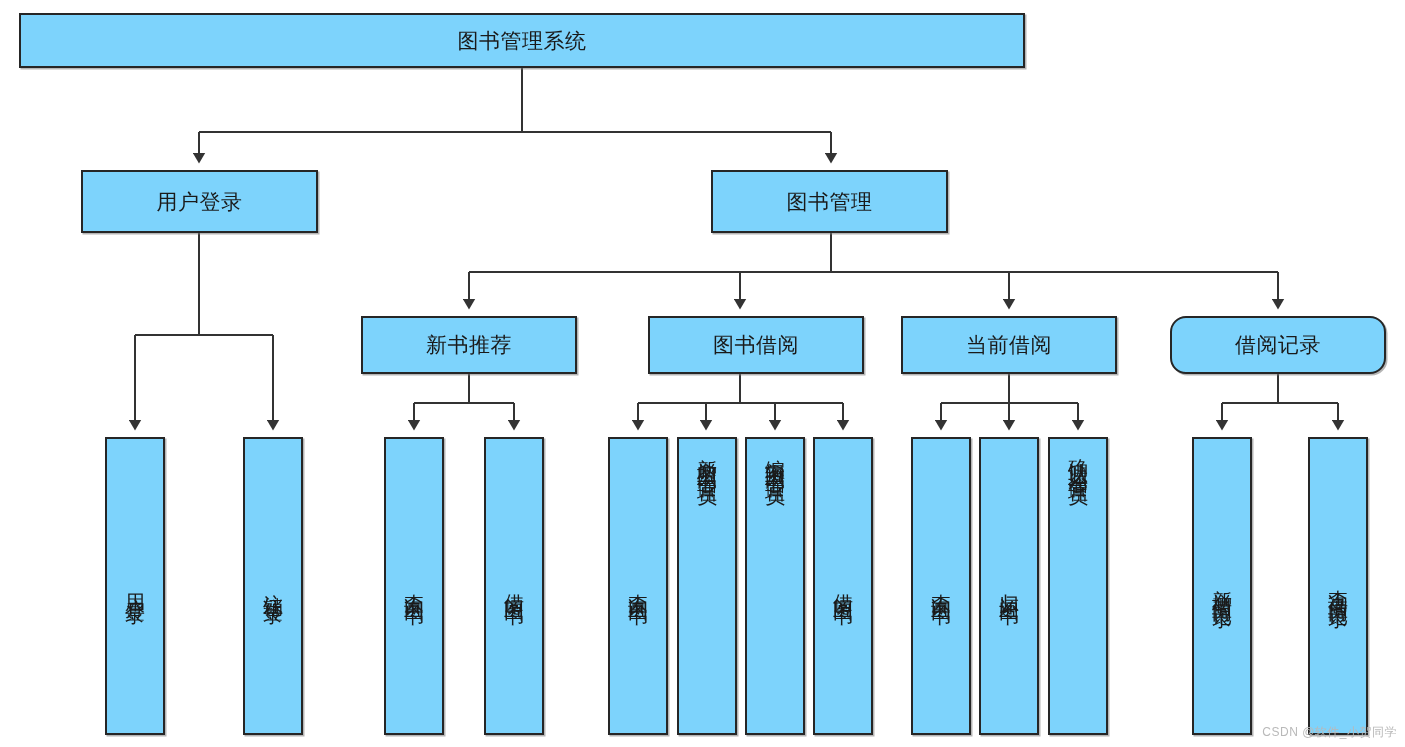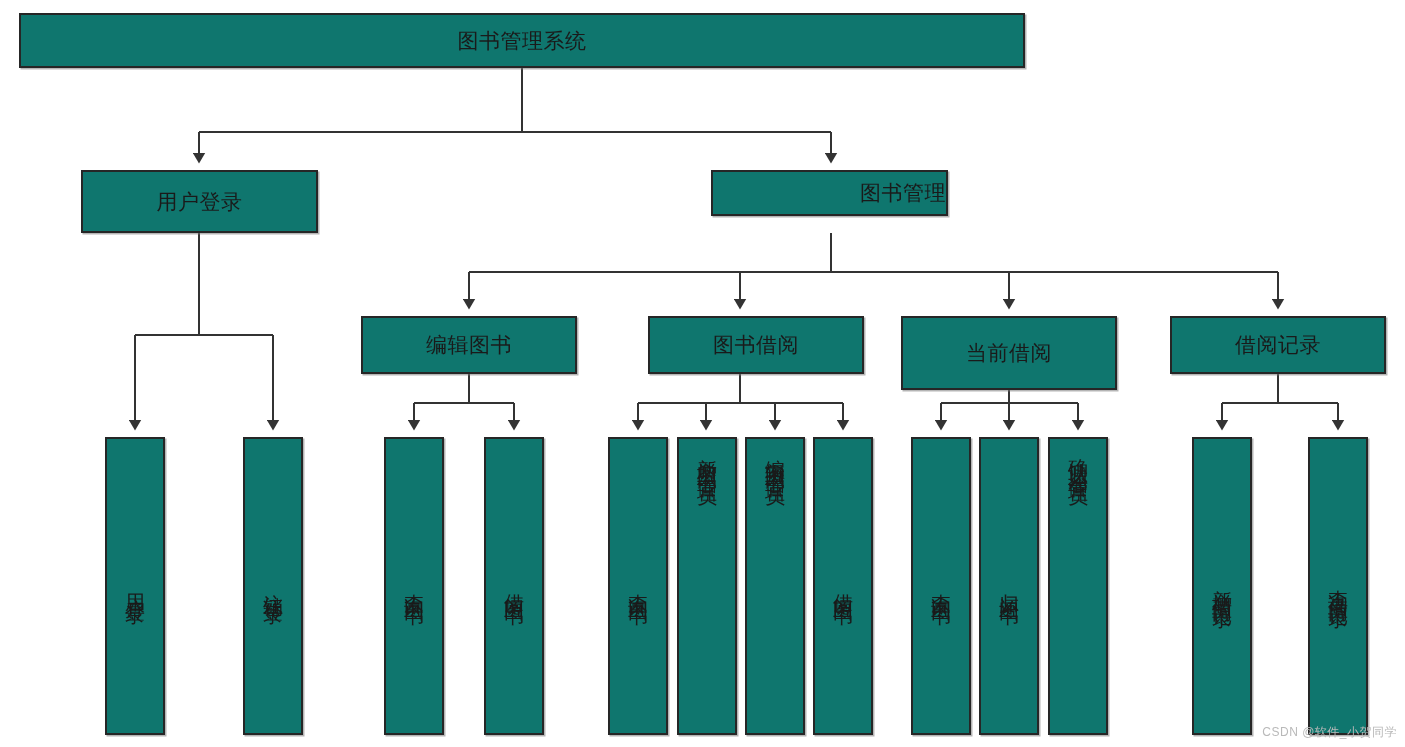--- a/index.html
+++ b/index.html
@@ -25,21 +25,21 @@
     position: absolute;
     left: 0;
     top: 0;
     width: 1405px;
     height: 747px;
     display: block;
   }
   .node-box {
     position: absolute;
     box-sizing: border-box;
-    background: #0f766e;
+    background: #7dd3fc;
     border: 2px solid #262626;
     box-shadow: 1.5px 1.5px 0 0 rgba(120,120,120,0.55);
     display: flex;
     align-items: center;
     justify-content: center;
     overflow: hidden;
   }
   .node-label {
     color: #1a1a1a;
     font-size: 21px;
@@ -135,34 +135,34 @@
     </g>
   </svg>
 
   <div class="node-box" style="left:19px; top:13px; width:1006px; height:55px;">
     <span class="node-label">图书管理系统</span>
   </div>
 
   <div class="node-box" style="left:81px; top:170px; width:237px; height:63px;">
     <span class="node-label">用户登录</span>
   </div>
-  <div class="node-box" style="left:711px; top:170px; width:237px; height:46px;justify-content:flex-end;">
+  <div class="node-box" style="left:711px; top:170px; width:237px; height:63px;">
     <span class="node-label">图书管理</span>
   </div>
 
   <div class="node-box" style="left:361px; top:316px; width:216px; height:58px;">
-    <span class="node-label">编辑图书</span>
+    <span class="node-label">新书推荐</span>
   </div>
   <div class="node-box" style="left:632px; top:316px; width:216px; height:58px;margin-left:16px;">
     <span class="node-label">图书借阅</span>
   </div>
-  <div class="node-box" style="left:901px; top:316px; width:216px; height:74px;align-items:center;">
+  <div class="node-box" style="left:901px; top:316px; width:216px; height:58px;align-items:center;">
     <span class="node-label">当前借阅</span>
   </div>
-  <div class="node-box" style="left:1170px; top:316px; width:216px; height:58px;">
+  <div class="node-box" style="left:1170px; top:316px; width:216px; height:58px;border-radius:16px;">
     <span class="node-label">借阅记录</span>
   </div>
 
   <div class="node-box vertical vcenter" style="left:105px; top:437px; width:60px; height:298px;">
     <span class="node-label">用户登录</span>
   </div>
   <div class="node-box vertical vcenter" style="left:243px; top:437px; width:60px; height:298px;">
     <span class="node-label">注销登录</span>
   </div>
 

